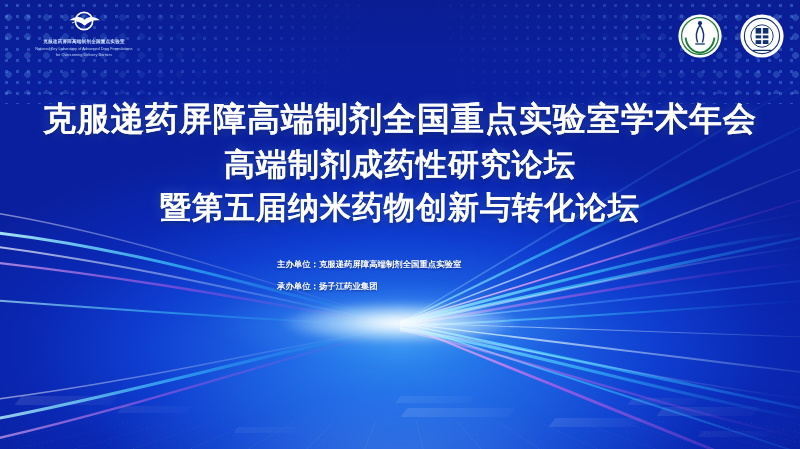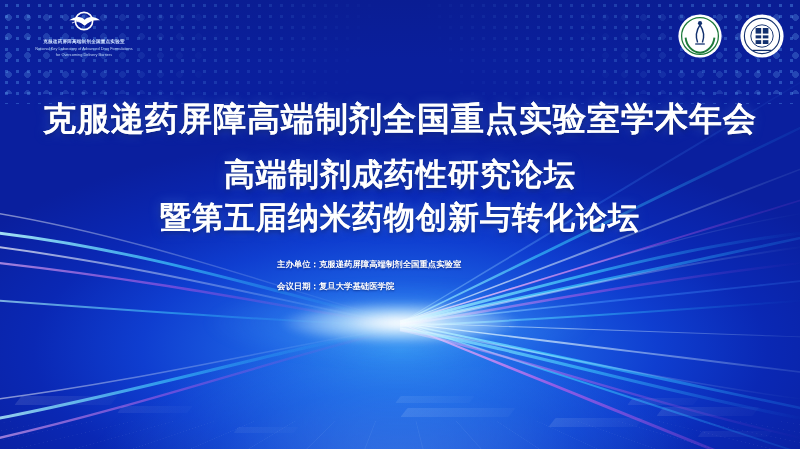--- a/index.html
+++ b/index.html
@@ -133,21 +133,21 @@
     font-family:"DejaVu Sans","Liberation Sans",sans-serif;
     font-weight:bold;
     color:#ffffff;
     letter-spacing:1px;
     line-height:1.18;
     text-shadow:0 2px 5px rgba(2,14,80,.55), 0 0 12px rgba(120,190,255,.35);
     background:linear-gradient(180deg,#ffffff 0%,#ffffff 55%,#dcebff 100%);
     -webkit-background-clip:text; background-clip:text;
   }
   .t1{ font-size:33px; }
-  .t2{ font-size:31px; margin-top:17px; }
+  .t2{ font-size:31px; margin-top:7px; }
   .t3{ font-size:31px; margin-top:6px; }
 
   
   .info{
     position:absolute; left:0; right:0; top:258px;
     display:flex; flex-direction:column; align-items:center;padding-left:24px;
   }
   .info-inner{ width:270px; }
   .row{ display:flex; font-size:8.4px; line-height:1.62; color:#ffffff; font-weight:bold;
         text-shadow:0 1px 2px rgba(0,20,90,.6); }
@@ -281,23 +281,23 @@
     <div class="info-inner">
 
       <div class="row blk">
         <span class="lab">主办单位：</span>
         <span class="vals">
           <div>克服递药屏障高端制剂全国重点实验室</div>
         </span>
       </div>
 
       <div class="row blk">
-        <span class="lab">会议日期：</span>
+        <span class="lab">承办单位：</span>
         <span class="vals">
-          <div>复旦大学基础医学院</div>
+          <div>扬子江药业集团</div>
         </span>
       </div>
 
 
     </div>
   </div>
 
 </div>
 
 </body></html>

